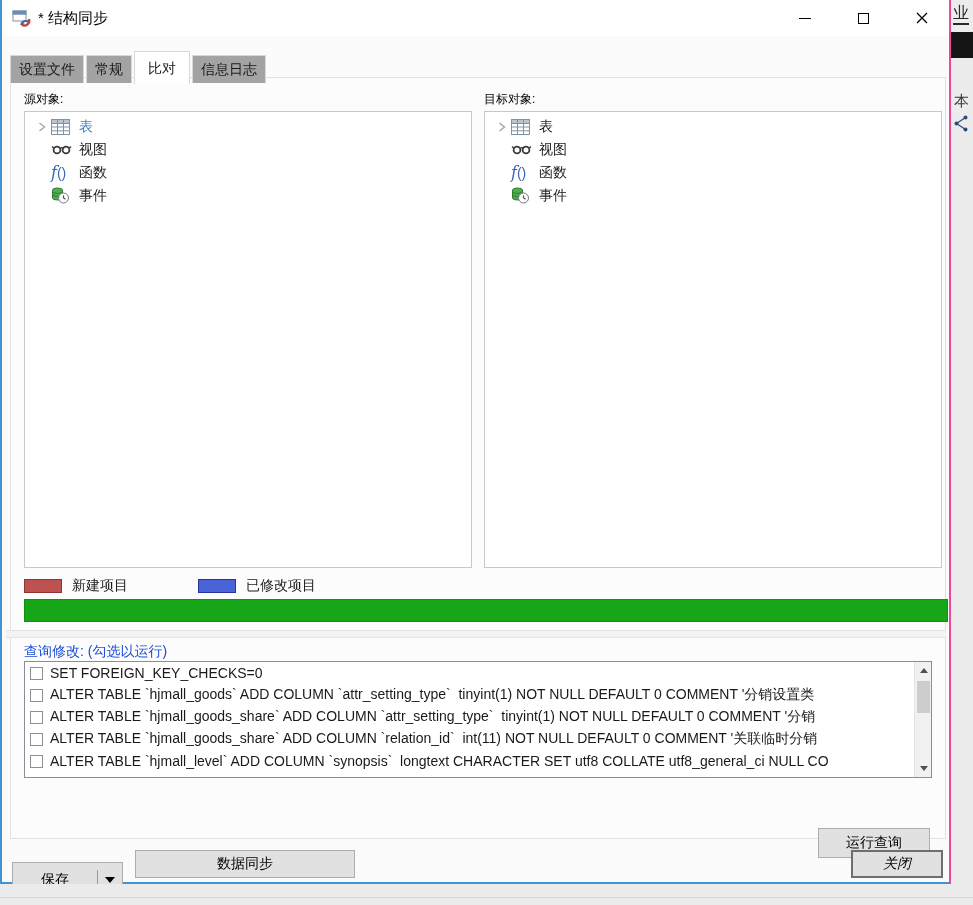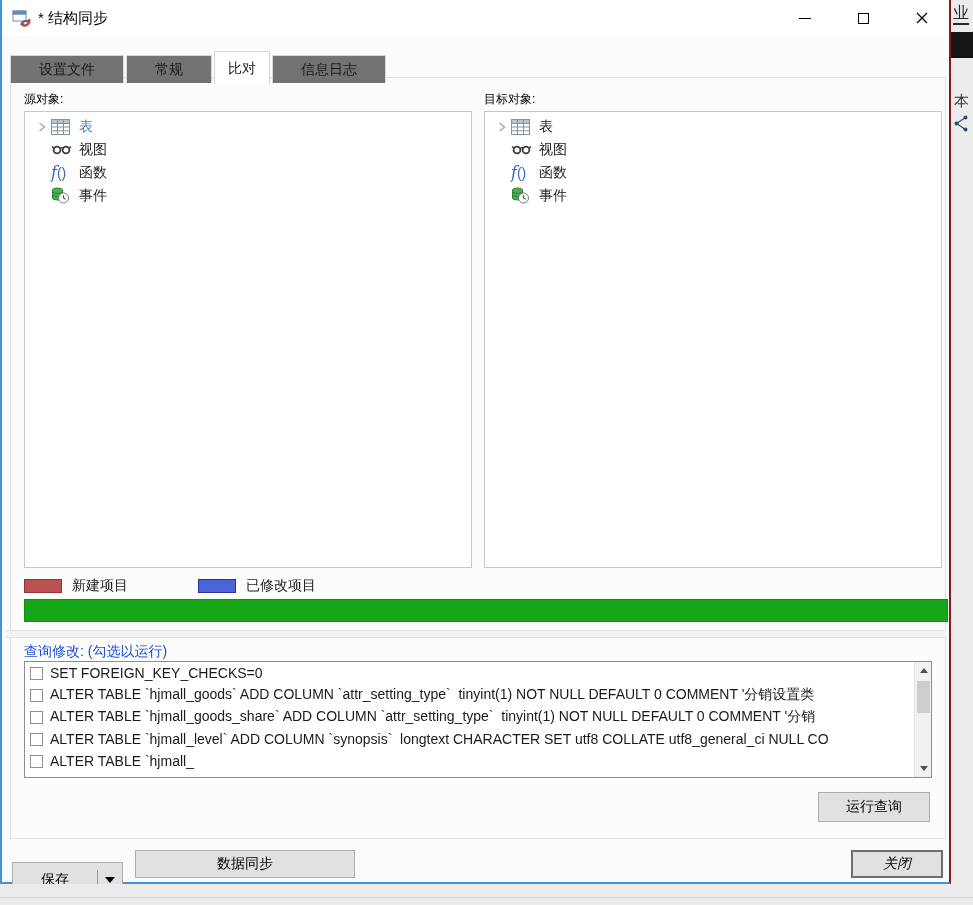--- a/index.html
+++ b/index.html
@@ -1,34 +1,34 @@
 <!DOCTYPE html>
 <html><head>
 <meta charset="utf-8">
 <style>
   * { box-sizing: border-box; margin: 0; padding: 0; }
   html,body { width:973px; height:905px; overflow:hidden; background:#ebebeb;
               font-family:"Liberation Sans",sans-serif; font-size:14px; color:#1a1a1a; }
 
   .dialog { position:absolute; left:0; top:0; width:951px; height:884px; background:#fbfbfb;
-            border-left:2px solid #4193d4; border-right:2px solid #7f1d1d; border-bottom:2px solid #4193d4; }
+            border-left:2px solid #4193d4; border-right:2px solid #ec4899; border-bottom:2px solid #4193d4; }
 
   
   .titlebar { position:absolute; left:0; top:0; width:947px; height:36px; background:#ffffff; }
   .title-icon { position:absolute; left:10px; top:8px; width:20px; height:20px; }
   .title-text { position:absolute; left:36px; top:9px; font-size:15px; color:#000; }
   .winbtn { position:absolute; top:0; width:45px; height:36px; display:flex; align-items:center; justify-content:center; }
   .btn-min  { left:780px; } .btn-max { left:839px; } .btn-close { left:897px; }
   .glyph-min { width:12px; height:0; border-top:1.6px solid #000; display:block; }
   .glyph-max { width:11px; height:11px; border:1.6px solid #000; display:block; background:transparent; }
   .glyph-close { width:12px; height:12px; display:block; }
 
   
   .tabs { position:absolute; left:8px; top:50px; display:flex; align-items:flex-end; z-index:5; }
-  .tab { background:#737373; border:1px solid #d8d8d8; border-bottom:none; padding:5px 28px 6px;
+  .tab { background:#a3a3a3; border:1px solid #d8d8d8; border-bottom:none; padding:5px 8px 6px;
          line-height:16px; margin-right:2px; color:#1a1a1a; }
   .tab.active { background:#fff; position:relative; top:1px; padding:8px 13px 8px; z-index:6; }
 
   .tabpage { position:absolute; left:8px; top:77px; width:936px; height:762px; background:#fcfcfc;
              border:1px solid #e2e2e2; }
 
   .panel-label { position:absolute; font-size:12px; color:#000; }
   .lbl-src { left:22px; top:91px; } .lbl-tgt { left:482px; top:91px; }
 
   .tree-panel { position:absolute; top:111px; height:457px; background:#fff; border:1px solid #c8c8c8; }
@@ -68,21 +68,21 @@
 
   .vscroll { position:absolute; right:0; top:0; width:17px; height:115px; background:#f1f1f1; border-left:1px solid #e3e3e3; }
   .sb-arrow { position:absolute; left:0; width:17px; height:17px; display:flex; align-items:center; justify-content:center; }
   .sb-up { top:0; } .sb-down { bottom:0; }
   .tri-up   { width:0; height:0; border-left:4px solid transparent; border-right:4px solid transparent; border-bottom:5px solid #505050; }
   .tri-down { width:0; height:0; border-left:4px solid transparent; border-right:4px solid transparent; border-top:5px solid #505050; }
   .sb-thumb { position:absolute; left:2px; top:19px; width:13px; height:32px; background:#cdcdcd; }
 
   .btn { background:#e1e1e1; border:1px solid #adadad; display:flex; align-items:center; justify-content:center;
          font-size:14px; color:#000; }
-  .btn-run { position:absolute; left:816px; top:792px; width:112px; height:30px; }
+  .btn-run { position:absolute; left:816px; top:828px; width:112px; height:30px; }
 
   .btn-save { position:absolute; left:10px; top:862px; width:111px; height:35px; padding:0; }
   .save-main { flex:1; text-align:center; }
   .save-sep { width:1px; height:20px; background:#9a9a9a; }
   .save-arrow-area { width:24px; display:flex; align-items:center; justify-content:center; }
   .tri-dn-sm { width:0; height:0; border-left:5px solid transparent; border-right:5px solid transparent; border-top:6px solid #000; }
 
   .btn-sync  { position:absolute; left:133px; top:850px; width:220px; height:28px; }
   .btn-close-dlg { position:absolute; left:849px; top:850px; width:92px; height:28px; border:2px solid #6e6e6e;font-style:italic; }
 
@@ -254,20 +254,24 @@
       <span class="cbx"></span>
       <span class="sql-text">SET FOREIGN_KEY_CHECKS=0</span>
     </div>
     <div class="sql-row">
       <span class="cbx"></span>
       <span class="sql-text">ALTER TABLE `hjmall_goods` ADD COLUMN `attr_setting_type`  tinyint(1) NOT NULL DEFAULT 0 COMMENT '分销设置类</span>
     </div>
     <div class="sql-row">
       <span class="cbx"></span>
       <span class="sql-text">ALTER TABLE `hjmall_goods_share` ADD COLUMN `attr_setting_type`  tinyint(1) NOT NULL DEFAULT 0 COMMENT '分销</span>
+    </div>
+    <div class="sql-row">
+      <span class="cbx"></span>
+      <span class="sql-text">ALTER TABLE `hjmall_goods_share` ADD COLUMN `relation_id`  int(11) NOT NULL DEFAULT 0 COMMENT '关联临时分销</span>
     </div>
     <div class="sql-row">
       <span class="cbx"></span>
       <span class="sql-text">ALTER TABLE `hjmall_level` ADD COLUMN `synopsis`  longtext CHARACTER SET utf8 COLLATE utf8_general_ci NULL CO</span>
     </div>
     <div class="sql-row">
       <span class="cbx"></span>
       <span class="sql-text">ALTER TABLE `hjmall_</span>
     </div>
     <div class="vscroll">

